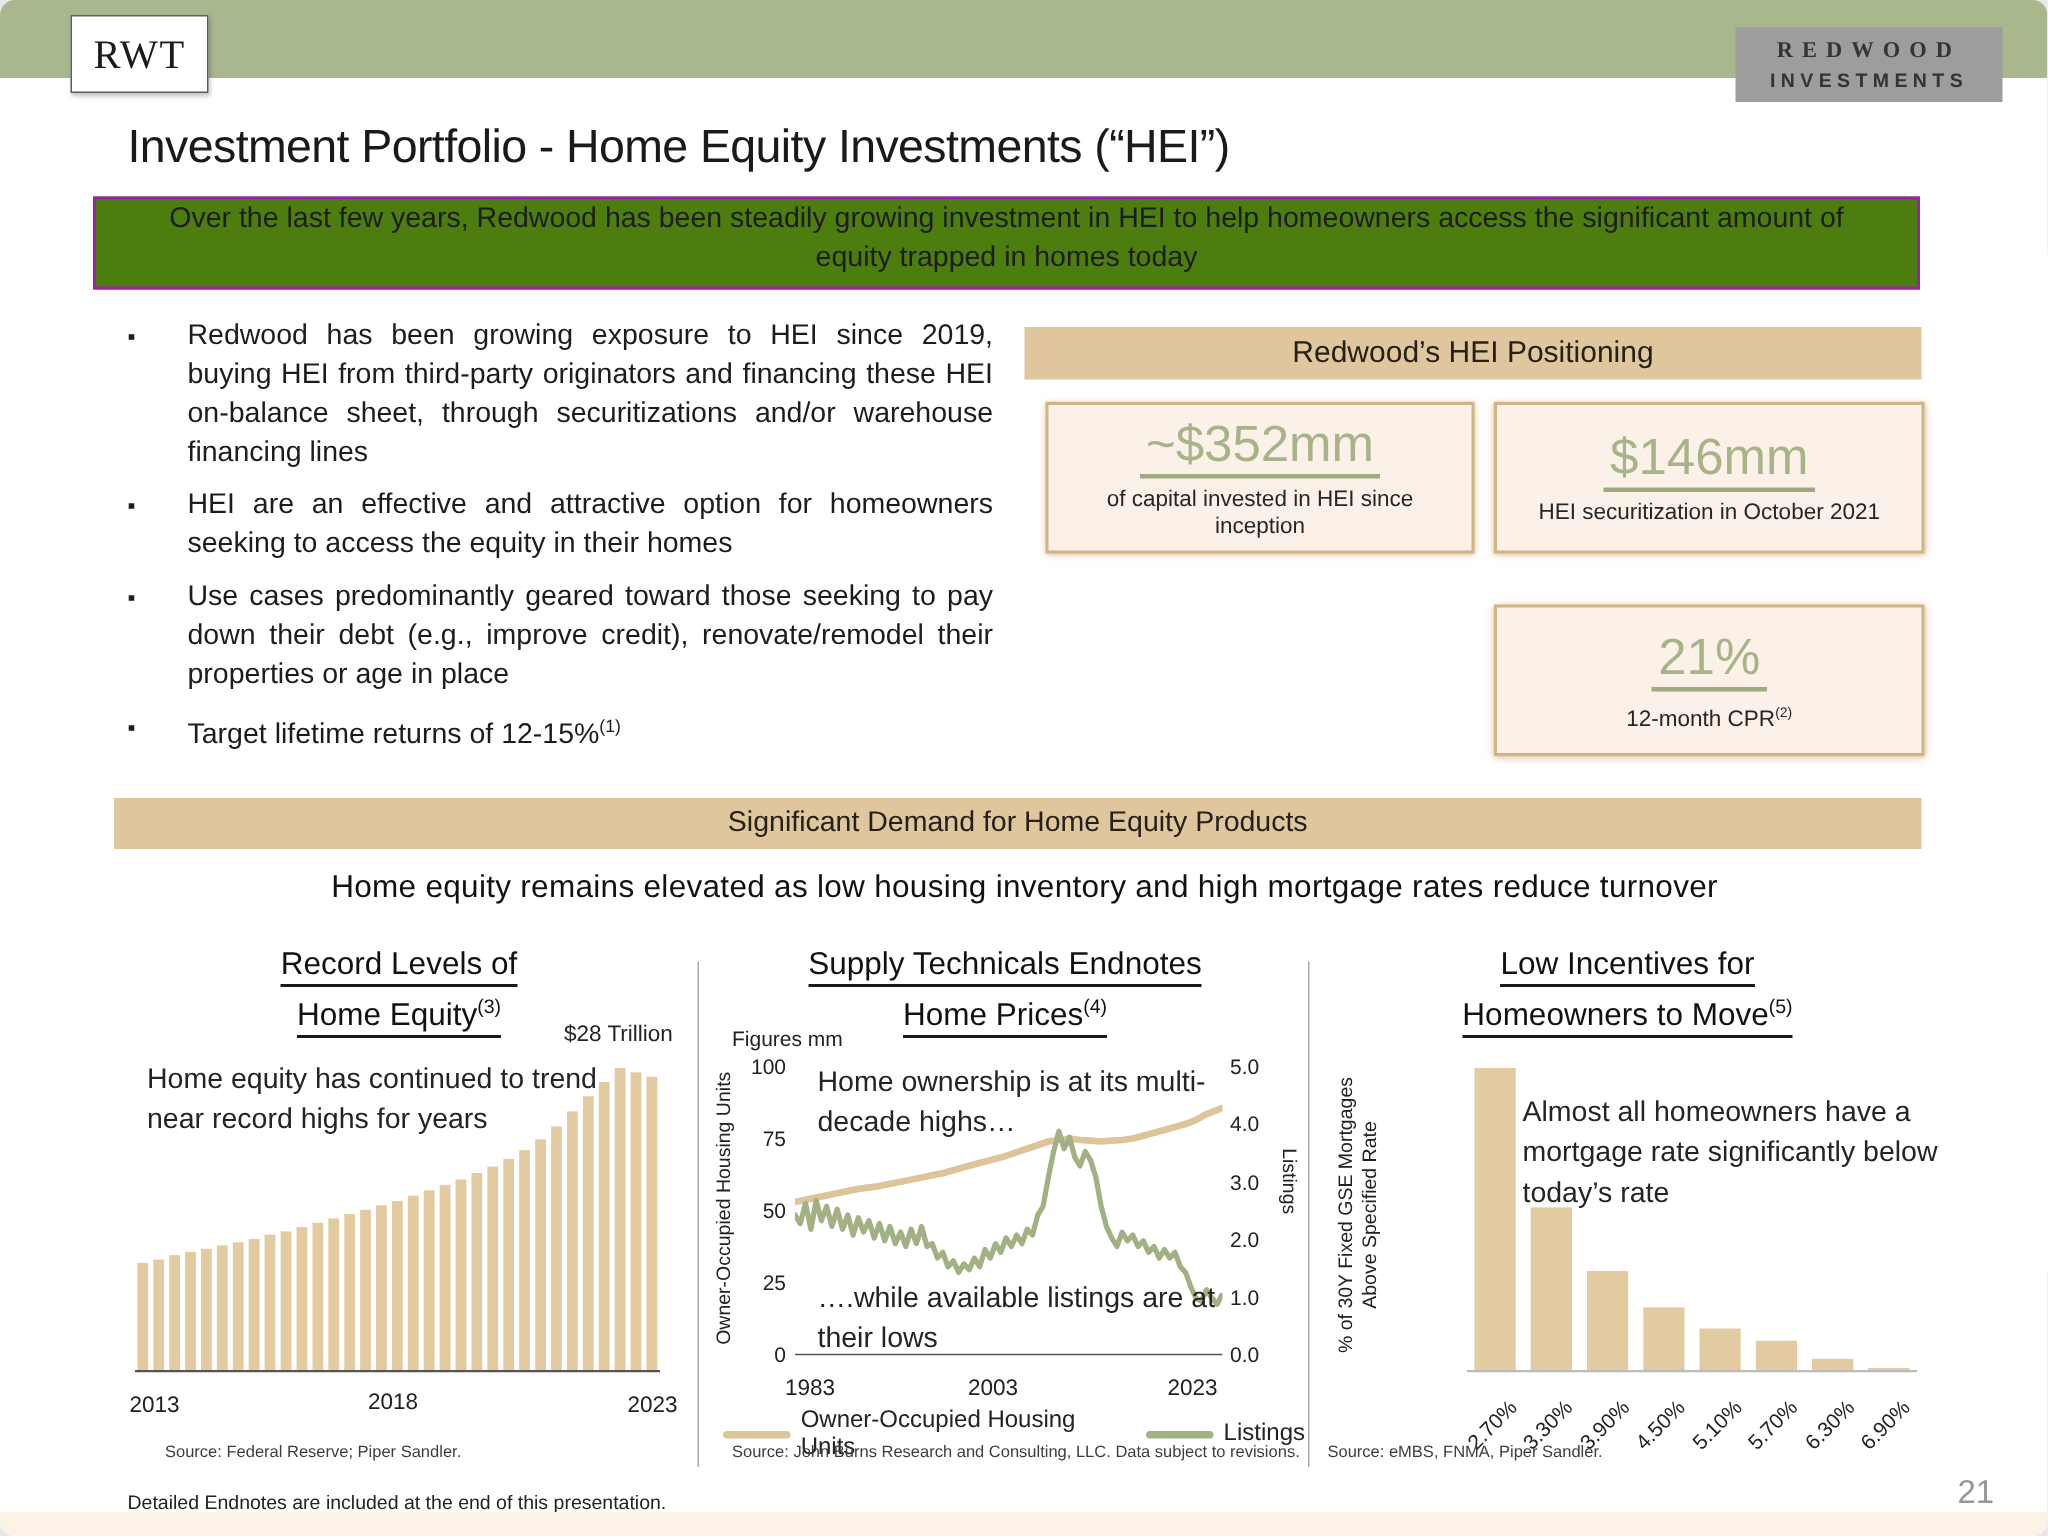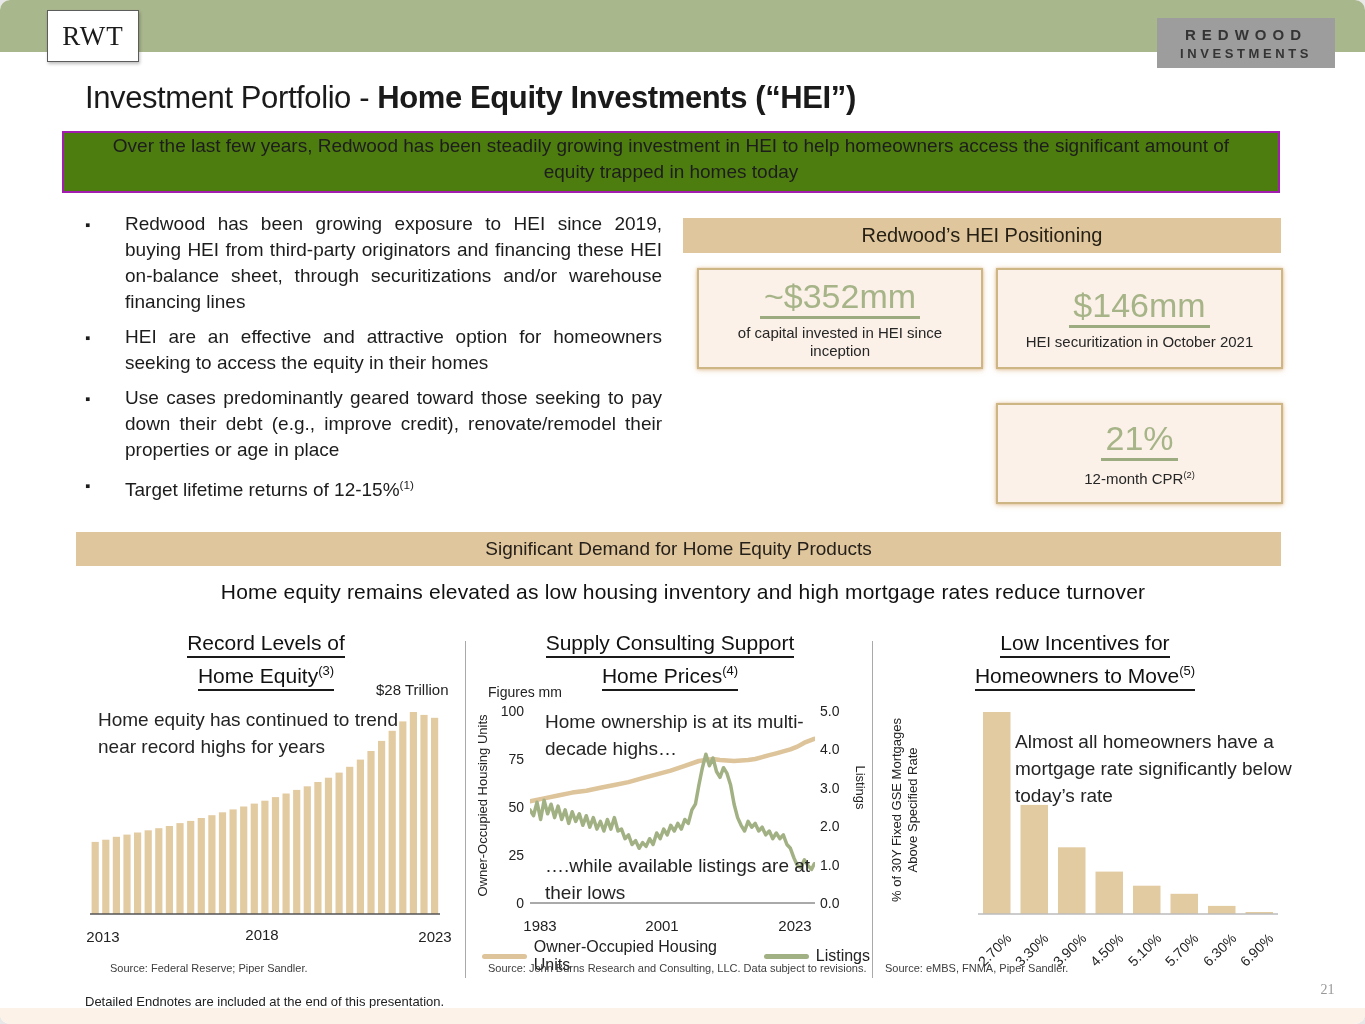--- a/index.html
+++ b/index.html
@@ -8,25 +8,25 @@
   .abs{position:absolute;}
 
   
   .topbar{left:0;top:0;width:1365px;height:52px;background:#a9b78d;}
   .rwt-box{left:47px;top:10px;width:90px;height:50px;background:#ffffff;border:1.5px solid #5c5c5c;
            display:flex;align-items:center;justify-content:center;
            font-family:"Liberation Serif","DejaVu Serif",serif;font-size:27px;letter-spacing:1px;color:#1b1b1b;
            box-shadow:1px 2px 3px rgba(0,0,0,.25);}
   .ri-box{left:1157px;top:18px;width:178px;height:50px;background:#9d9d9d;color:#343434;
           display:flex;flex-direction:column;align-items:center;justify-content:center;gap:3px;}
-  .ri-line1{font-size:15px;font-weight:bold;letter-spacing:6px;}
+  .ri-line1{font-size:15px;font-weight:bold;letter-spacing:6px;font-family:Liberation Serif, serif;}
   .ri-line2{font-size:13px;font-weight:bold;letter-spacing:3.6px;}
 
   .title{left:85px;top:80px;width:1200px;font-size:31px;color:#1a1a1a;white-space:nowrap;letter-spacing:-.4px;}
-  .title b{font-weight:bold;}
+  .title b{font-weight:normal;}
 
   .callout{left:62px;top:131px;width:1214px;height:58px;background:#4d7c0f;border:2px solid #a21caf;
            display:flex;align-items:flex-start;justify-content:center;text-align:center;}
   .callout p{margin:0;font-size:19px;line-height:26px;max-width:1160px;color:#1d1d1d;}
 
   
   .bullets{left:85px;top:211px;width:577px;}
   .bullets ul{margin:0;padding:0;list-style:none;}
   .bullets li{position:relative;padding-left:40px;font-size:19px;line-height:26px;text-align:justify;
               margin-bottom:9px;color:#1c1c1c;}
@@ -55,21 +55,21 @@
   .tickcol{position:absolute;}
   .tickcol .tick{position:absolute;font-size:14px;color:#222;width:100%;}
   .tickcol.right .tick{text-align:left;}
   .tickcol.leftal .tick{text-align:right;}
   .xlab{position:absolute;font-size:15px;color:#222;width:60px;text-align:center;}
   .rot-label{position:absolute;font-size:13px;color:#222;text-align:center;}
   .legend{display:flex;align-items:center;justify-content:center;font-size:16px;color:#222;}
   .legend .swatch{height:5px;width:46px;border-radius:3px;margin:0 7px 0 12px;}
 
   .endnotes{left:85px;top:994px;font-size:13px;color:#222;}
-  .pagenum{left:1305px;top:982px;width:45px;font-size:14px;color:#979797;text-align:center;font-family:Liberation Serif, serif;}
+  .pagenum{left:1305px;top:982px;width:45px;font-size:22px;color:#979797;text-align:left;}
   .bottomstrip{left:0;top:1008px;width:1365px;height:16px;background:#fcf2e8;}
 </style>
 </head>
 <body>
 
 <div class="slide">
 
   <div class="abs topbar"></div>
   <div class="abs rwt-box">
     <span>RWT</span>
@@ -159,21 +159,21 @@
       <rect x="330.4" y="17.9" width="7.2" height="199.1" fill="#e3cba1"></rect>
       <rect x="341.0" y="20.8" width="7.2" height="196.2" fill="#e3cba1"></rect>
       <line x1="0" y1="217" x2="350" y2="217" stroke="#555" stroke-width="1.5"></line>
     </svg>
   <span class="abs xlab" style="left:73px;top:928px;">2013</span>
   <span class="abs xlab" style="left:232px;top:926px;">2018</span>
   <span class="abs xlab" style="left:405px;top:928px;">2023</span>
   <div class="abs src" style="left:110px;top:962px;">Source: Federal Reserve; Piper Sandler.</div>
 
   <div class="abs chart-title" style="left:470px;top:628px;width:400px;">
-    <span class="u">Supply Consulting Support</span><br>
+    <span class="u">Supply Technicals Endnotes</span><br>
     <span class="u"><span>Home Prices</span><sup>(4)</sup></span>
   </div>
   <div class="abs" style="left:488px;top:684px;font-size:14px;color:#222;">Figures mm</div>
   <div class="rot-label" style="left:352px;top:798px;width:260px;transform:rotate(-90deg);">Owner-Occupied Housing Units</div>
   <div class="rot-label" style="left:800px;top:780px;width:120px;transform:rotate(90deg);">Listings</div>
   <div class="tickcol leftal" id="c2-left-ticks" style="left:494px;top:707px;width:30px;height:197px;">
       <div class="tick" style="top: -4px;">100</div>
       <div class="tick" style="top: 44px;">75</div>
       <div class="tick" style="top: 92px;">50</div>
       <div class="tick" style="top: 140px;">25</div>
@@ -188,21 +188,21 @@
       <div class="tick" style="top: -4px;">5.0</div>
       <div class="tick" style="top: 34.4px;">4.0</div>
       <div class="tick" style="top: 72.8px;">3.0</div>
       <div class="tick" style="top: 111.2px;">2.0</div>
       <div class="tick" style="top: 149.6px;">1.0</div>
       <div class="tick" style="top: 188px;">0.0</div>
     </div>
   <div class="abs chart-note" style="left:545px;top:708px;width:280px;">Home ownership is at its multi-decade highs…</div>
   <div class="abs chart-note" style="left:545px;top:852px;width:280px;">….while available listings are at their lows</div>
   <span class="abs xlab" style="left:510px;top:917px;">1983</span>
-  <span class="abs xlab" style="left:632px;top:917px;">2001</span>
+  <span class="abs xlab" style="left:632px;top:917px;">2003</span>
   <span class="abs xlab" style="left:765px;top:917px;">2023</span>
   <div class="abs legend" style="left:470px;top:938px;width:400px;">
     <span class="swatch" id="legend-swatch-0" style="background: rgb(221, 196, 154);"></span>
     <span>Owner-Occupied Housing Units</span>
     <span class="swatch" id="legend-swatch-1" style="background: rgb(162, 177, 131);"></span>
     <span>Listings</span>
   </div>
   <div class="abs src" style="left:488px;top:962px;">Source: John Burns Research and Consulting, LLC. Data subject to revisions.</div>
 
   <div class="abs chart-title" style="left:880px;top:628px;width:410px;">

